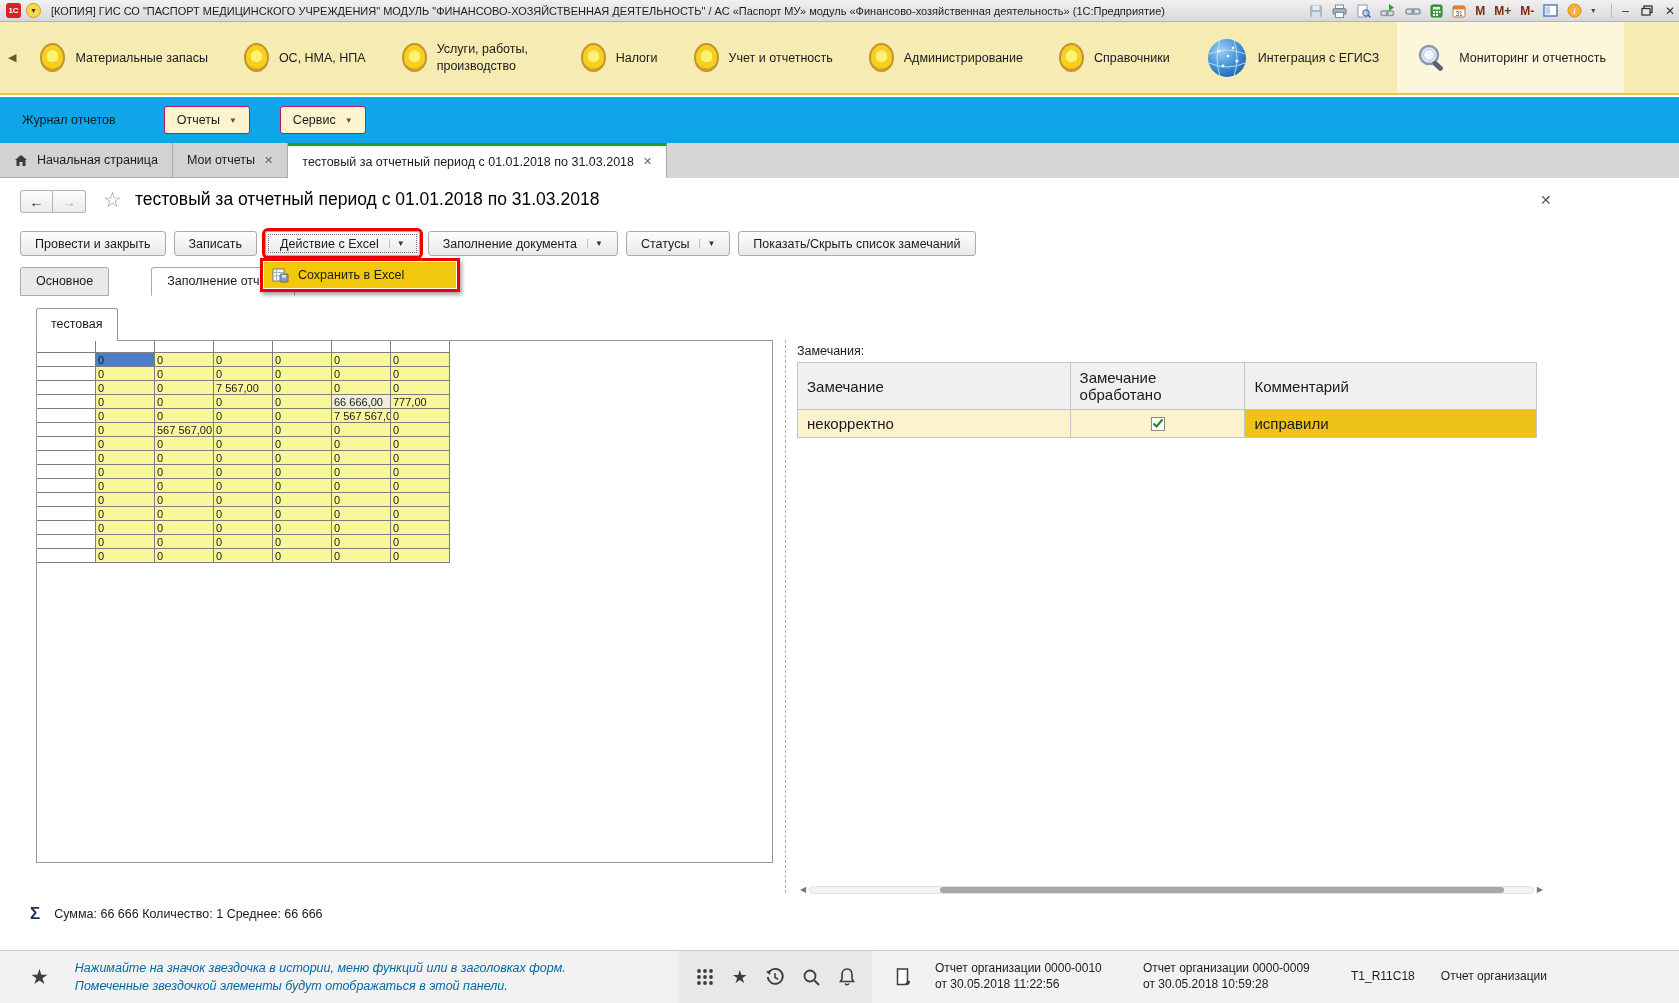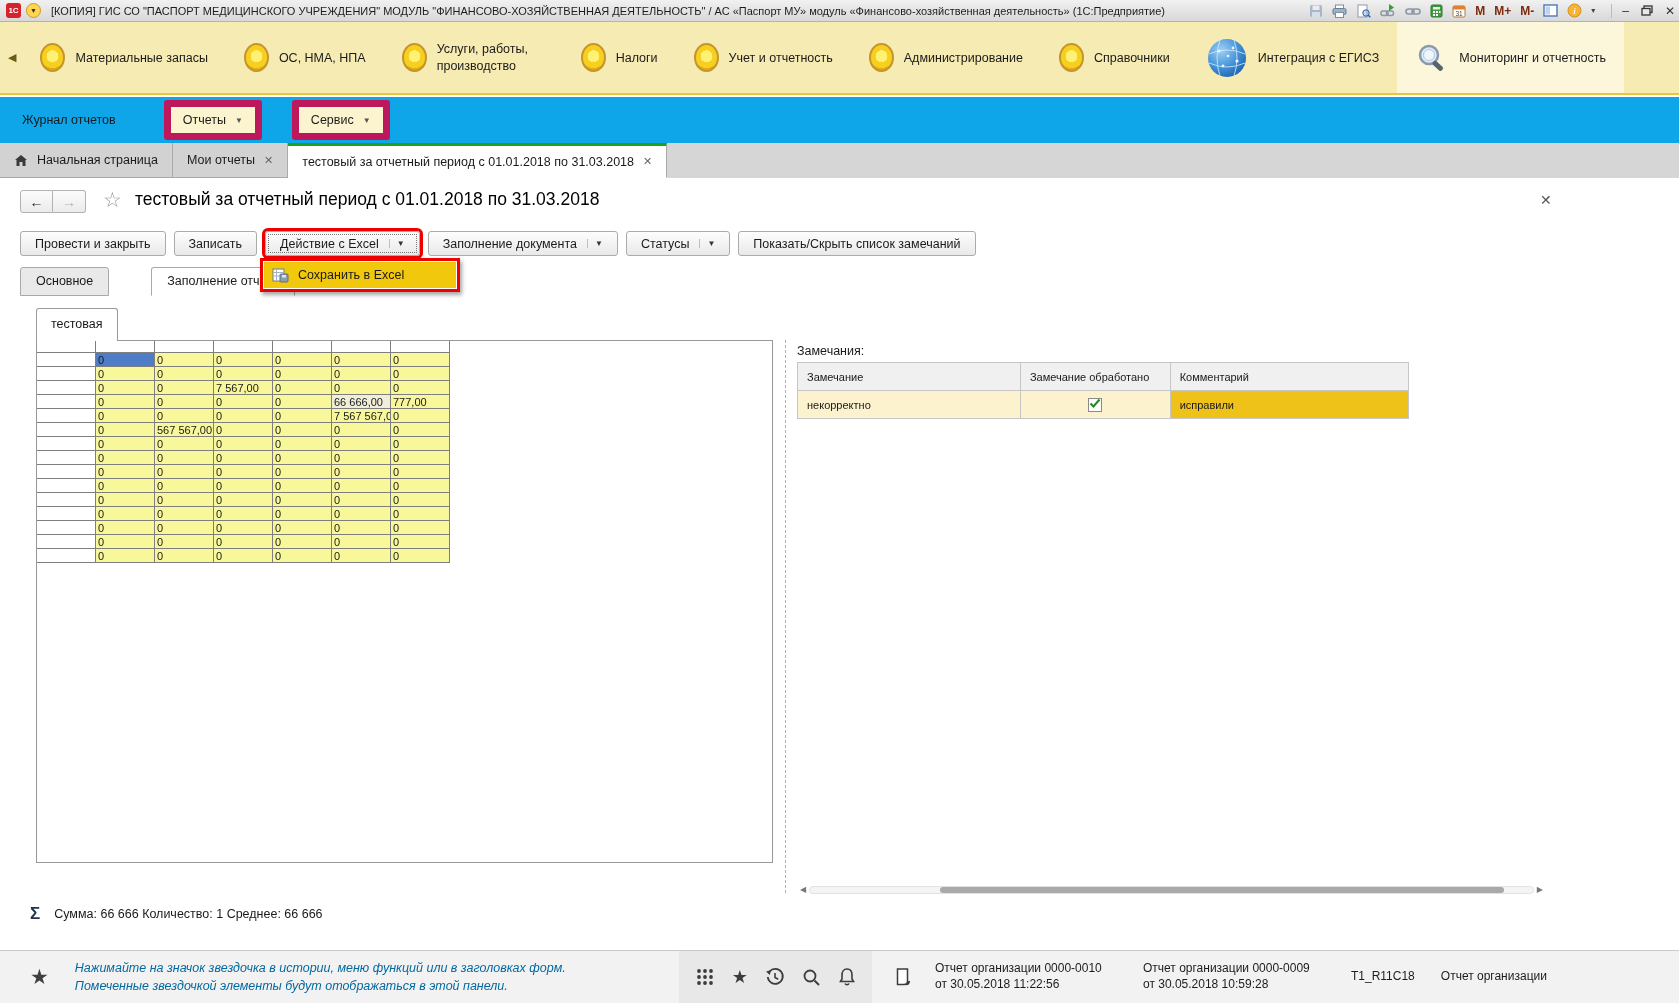--- a/index.html
+++ b/index.html
@@ -31,21 +31,21 @@
   .ribbon-label { white-space:nowrap; }
   .ribbon-label.wrap { white-space:normal; max-width:108px; line-height:1.3; }
   .coin { width:25px; height:29px; border-radius:50%;
           background:radial-gradient(circle at 50% 45%, #fff173 0 34%, #f6cf1f 35% 68%, #e0ab10 69% 100%);
           border:2px solid #c5952d; }
 
   
   .submenu { position:absolute; left:0; top:97px; width:1679px; height:46px; background:#0ea5e9;
              display:flex; align-items:center; font-size:12.5px; padding-left:22px; }
   .journal { margin-right:48px; }
-  .btn-soft { background:#fbf4cf; border:7px solid #be185d; border-radius:3px; padding:6px 12px;
+  .btn-soft { background:#fbf4cf; border:1px solid #be185d; border-radius:3px; padding:6px 12px;
               display:flex; align-items:center; gap:9px; margin-right:30px; }
   .dd-caret { font-size:8px; color:#555; }
 
   
   .tabbar { position:absolute; left:0; top:143px; width:1679px; height:35px; background:#d6d6d6;
             display:flex; align-items:stretch; }
   .tab { display:flex; align-items:center; gap:9px; padding:0 14px; font-size:12.5px;
          border-right:1px solid #aaa; border-bottom:1px solid #a9a9a9; background:#d2d2d2; }
   .tab.active { background:#fff; border-bottom:1px solid #fff; border-top:3px solid #1ca21c; }
   .tab-close { color:#666; font-size:11px; }
@@ -87,21 +87,21 @@
   table.sheet td { border:1px solid #7e7e7e; width:59px; min-width:59px; max-width:59px; height:14px;
                    padding:0 2px; white-space:nowrap; overflow:hidden; background:#f8f89b; }
   table.sheet td.rowhead, table.sheet tr.ghead td { background:#fff; }
   table.sheet tr.ghead td { height:12px; }
   table.sheet td.sel { background:#4e7cc7; }
   table.sheet td.hl  { background:#f0edd8; }
 
   .splitter { position:absolute; left:785px; top:162px; height:553px; border-left:1px dashed #b0b0b0; }
 
   .remarks-label { position:absolute; left:797px; top:166px; font-size:12.5px; }
-  table.remarks { position:absolute; left:797px; top:184px; width:612px; border-collapse:collapse; font-size:11px;border-radius:8px; }
+  table.remarks { position:absolute; left:797px; top:184px; width:740px; border-collapse:collapse; font-size:15px;border-radius:8px; }
   table.remarks th { background:#f0f0f0; border:1px solid #c6c6c6; font-weight:normal; text-align:left;
                      padding:6px 9px; height:28px; }
   table.remarks td { border:1px solid #c6c6c6; padding:5px 9px; height:28px; background:#fcf2ce; }
   table.remarks td.comment { background:#efc21a; }
   .cb { width:14px; height:14px; background:#fff; border:1px solid #8a8a8a; display:flex;
         align-items:center; justify-content:center; margin:0 auto; }
 
   .hscroll { position:absolute; left:797px; top:705px; width:749px; height:13px; display:flex; align-items:center; }
   .hs-arr { font-size:8px; color:#777; padding:0 3px; }
   .hs-track { flex:1; height:8px; position:relative; background:#f4f4f4; border:1px solid #e2e2e2; border-radius:4px; }

